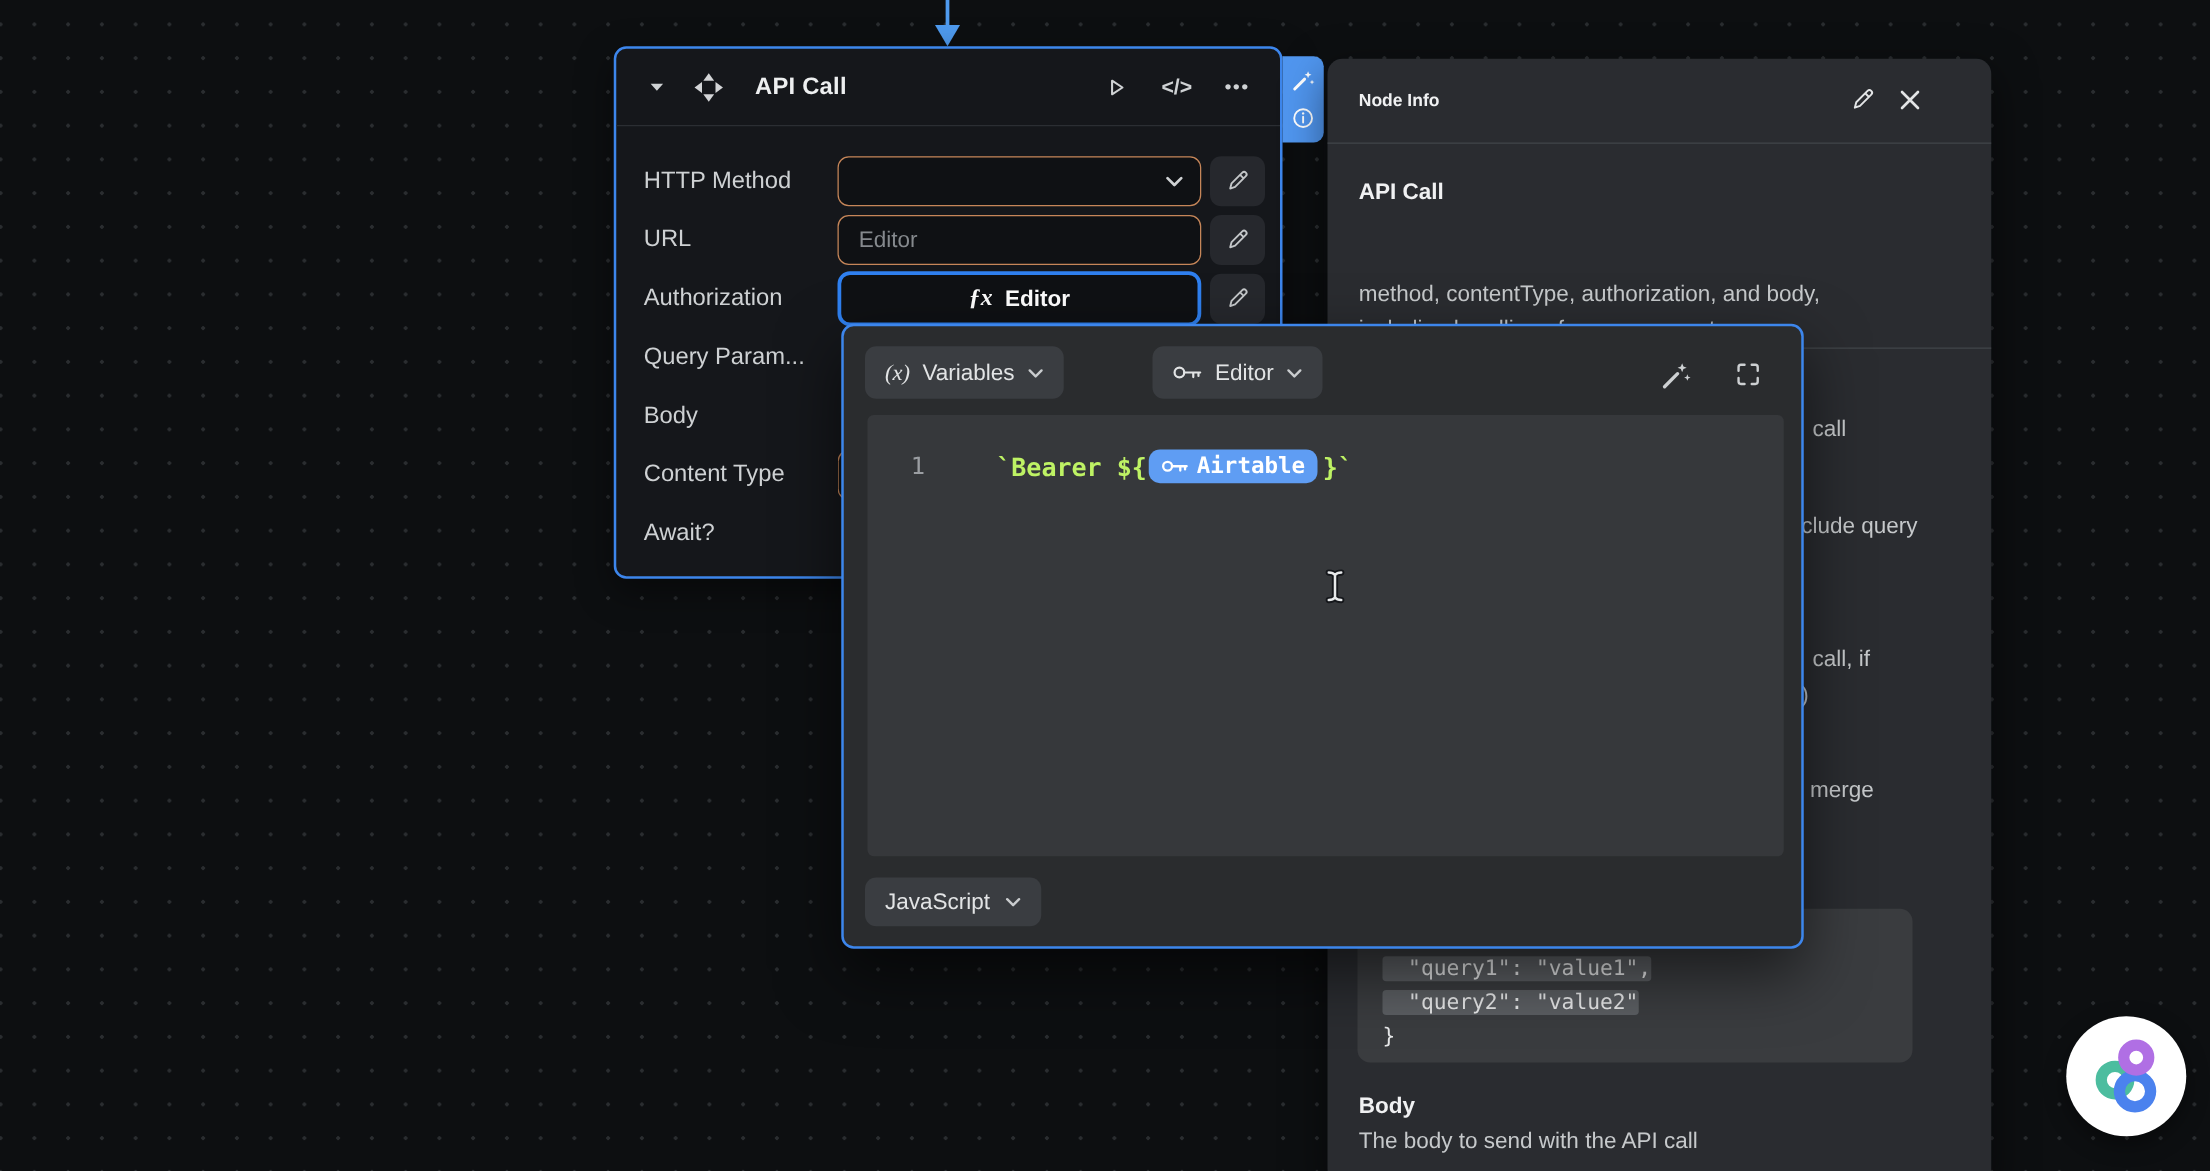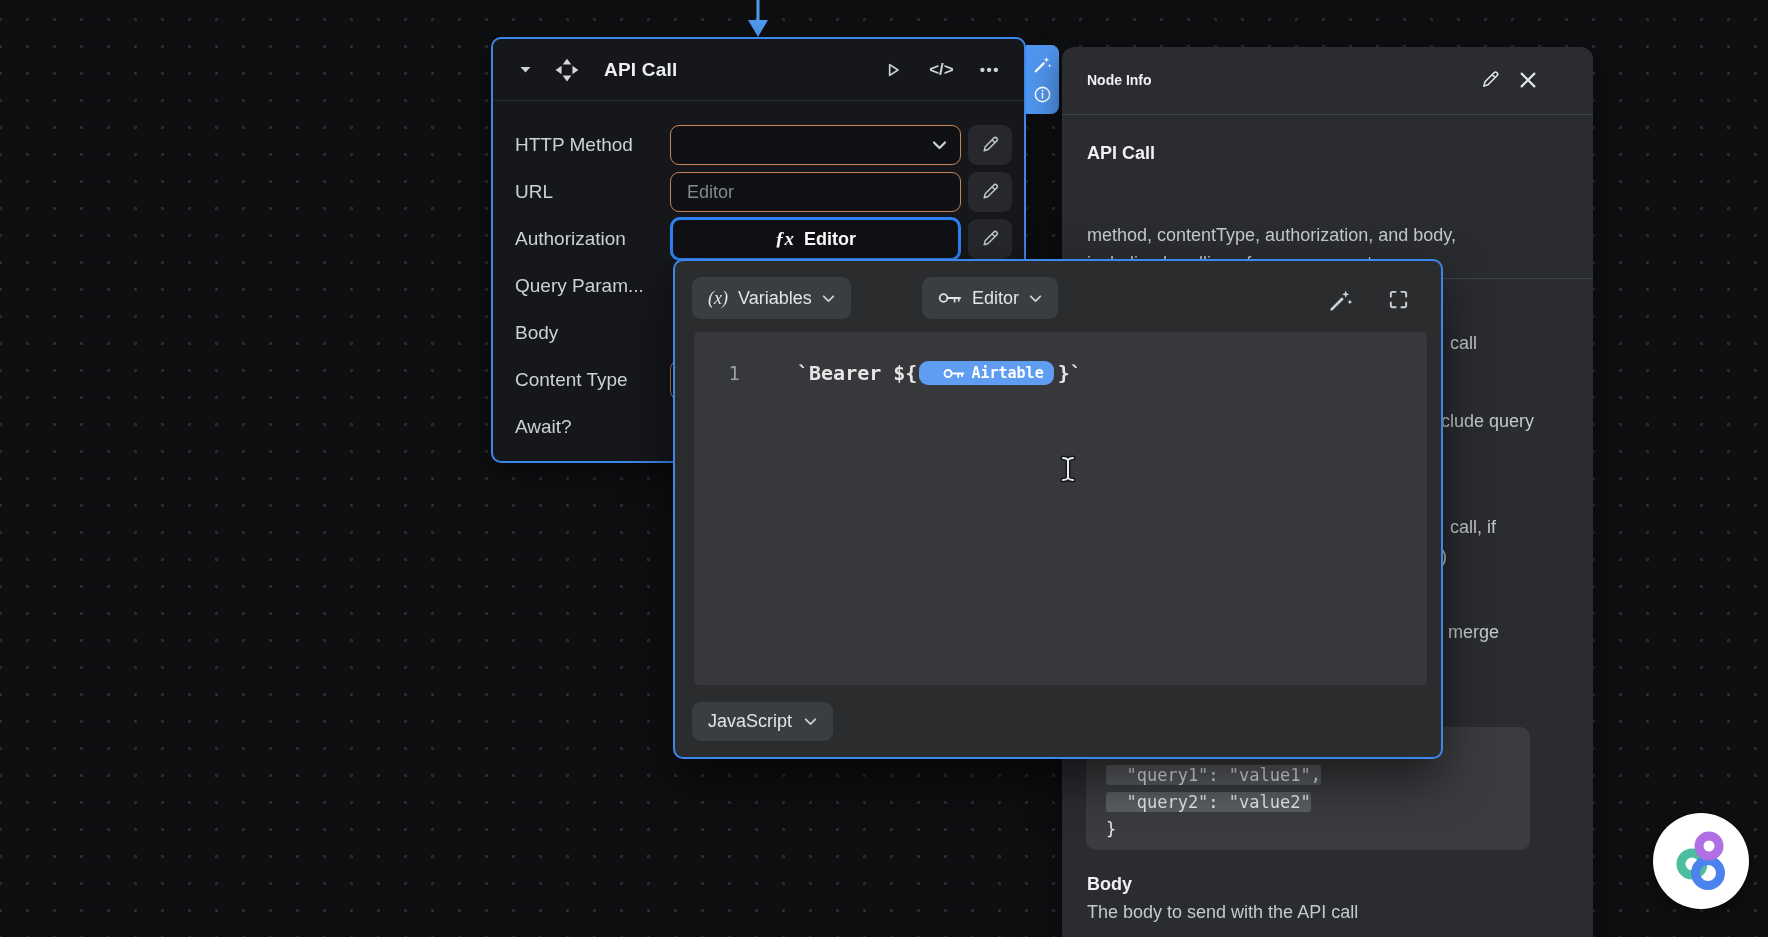--- a/index.html
+++ b/index.html
@@ -100,25 +100,25 @@
   .var-x { font-style:italic; font-family:"Liberation Serif", serif; font-size:18px; color:#e2e4e5; }
   .popup-tool { position:absolute; top:27px; }
   .code-area {
     position:absolute; left:19px; top:71px; width:733px; height:353px;
     background:#36383b; border-radius:5px;
   }
   .gutter { position:absolute; left:24px; top:41px; transform:translateY(-50%); width:22px; text-align:right;
     font-family:"DejaVu Sans Mono", monospace; font-size:19px; color:#9b9ea2; }
   .code-line { position:absolute; left:103px; top:41px; transform:translateY(-50%);
     display:flex; align-items:center; font-family:"DejaVu Sans Mono", monospace; font-size:20px; }
-  .code-purple { color:#e5e5e5; font-weight:600; white-space:pre; }
+  .code-purple { color:#bef264; font-weight:600; white-space:pre; }
   .secret-pill {
     display:inline-flex; align-items:center; gap:6px; background:#5f9df3; color:#fff;
-    border-radius:9px; padding:3px 10px 3px 24px; margin:0 4px 0 2px;
-    font-size:15px; font-weight:700;
+    border-radius:9px; padding:3px 10px 3px 10px; margin:0 4px 0 2px;
+    font-size:18px; font-weight:700;
   }
   .lang-btn {
     position:absolute; left:17px; top:441px; height:39px; border-radius:9px; background:#3a3d41;
     display:flex; align-items:center; gap:12px; padding:0 16px; font-size:18px; color:#e2e4e5; cursor:pointer;
   }
   .ibeam { position:absolute; left:363px; top:122px; }
 
   
   .logo-bubble {
     position:absolute; left:1653px; top:813px; width:96px; height:96px; border-radius:50%;

